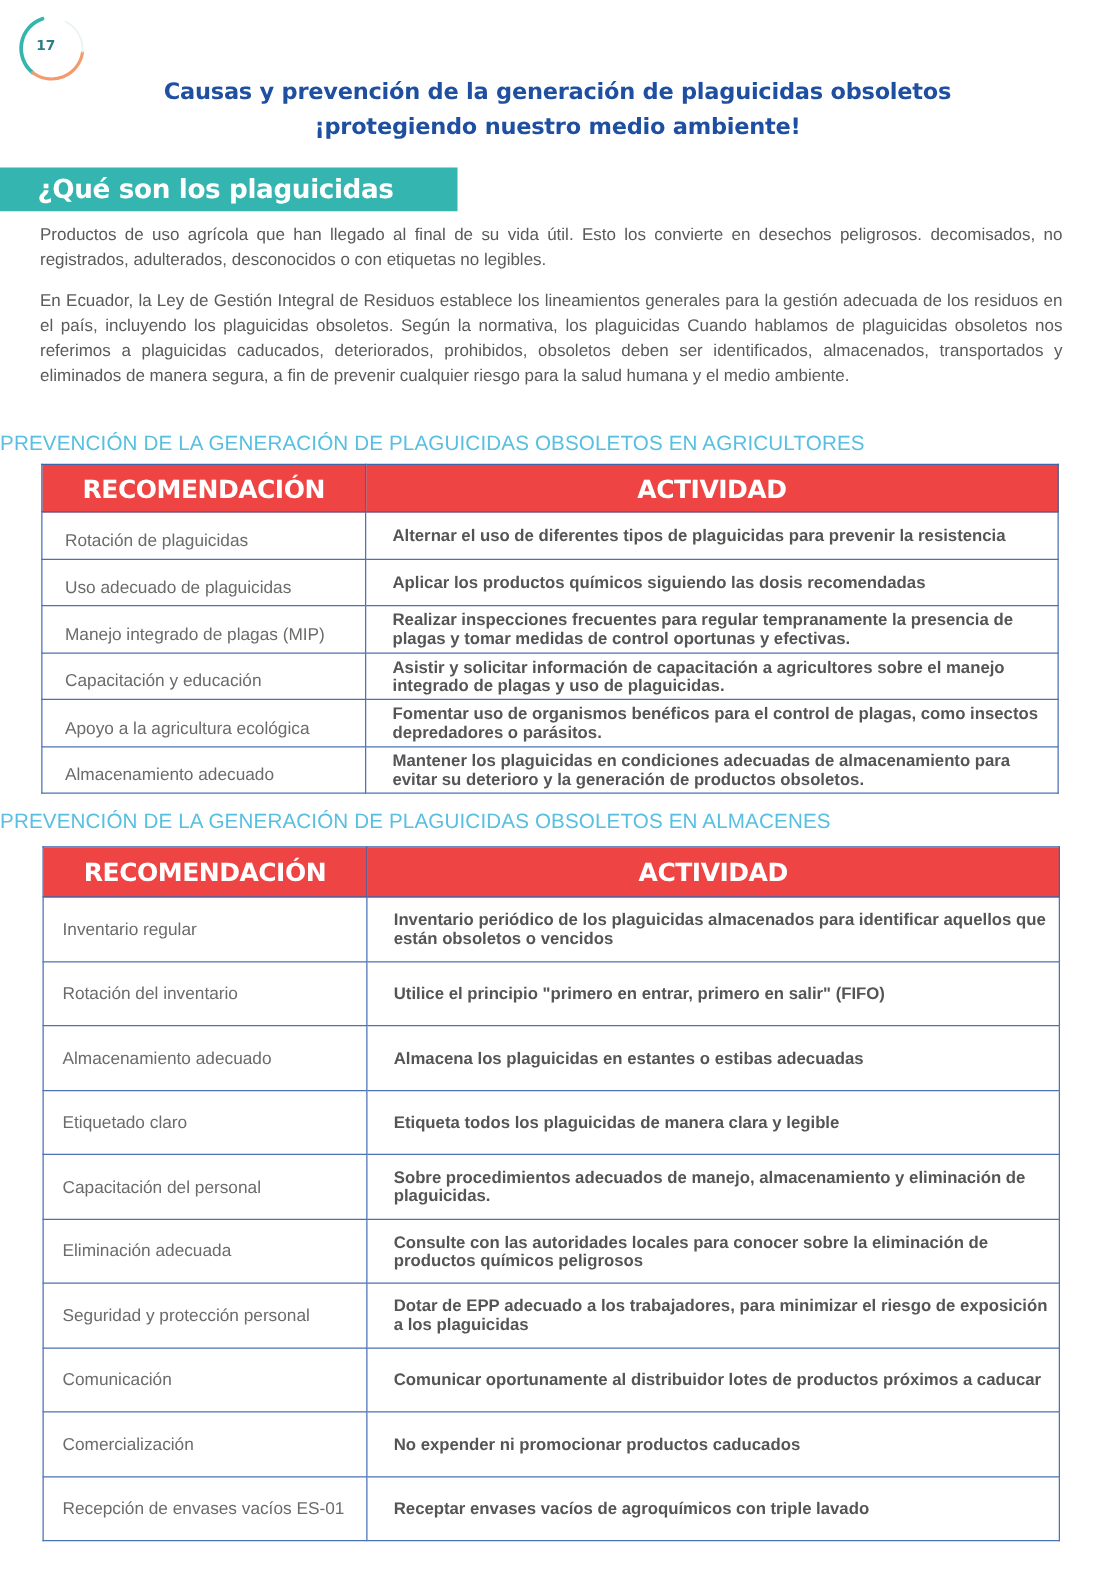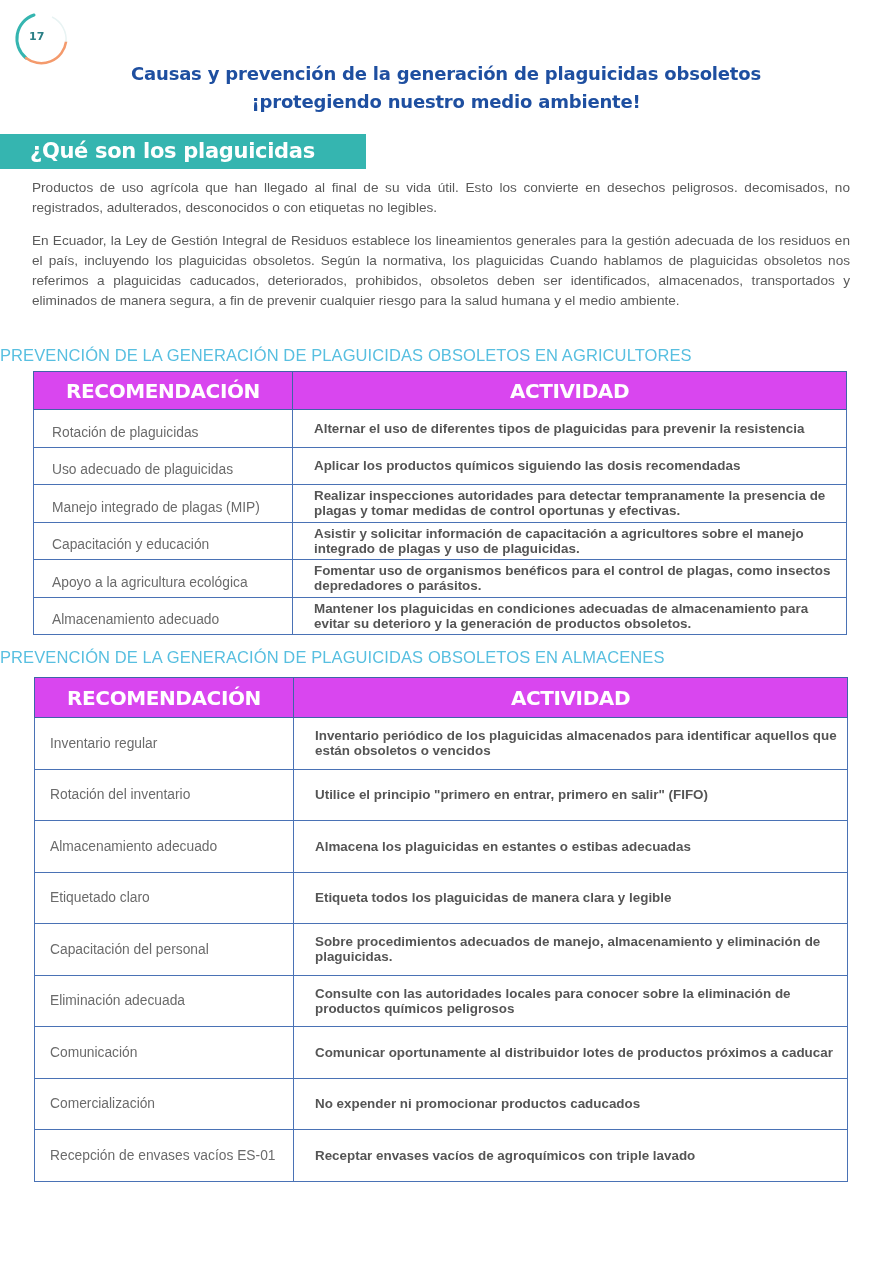--- a/index.html
+++ b/index.html
@@ -22,21 +22,21 @@
     .p2 { top: 231px; }
 
     .subheading { position: absolute; left: 0; width: 892px; text-align: left; color: #58bfe0; font-size: 16.5px;
       font-family: "Liberation Sans", sans-serif; letter-spacing: 0.1px; }
     .sh1 { top: 346px; }
     .sh2 { top: 648px; }
 
     table { position: absolute; border-collapse: collapse; table-layout: fixed; }
     .t1 { left: 33px; top: 371px; width: 814px; }
     .t2 { left: 34px; top: 677px; width: 814px; }
-    table th { background: #d946ef; color: #ffffff; font-weight: bold; font-size: 20px; border: 1.5px solid #3f63a8;
+    table th { background: #ef4444; color: #ffffff; font-weight: bold; font-size: 20px; border: 1.5px solid #3f63a8;
       font-family: "DejaVu Sans", sans-serif; letter-spacing: -0.4px; margin-top: 44px; }
     table td { border: 1.5px solid #4a72b5; vertical-align: middle; font-size: 13.4px; line-height: 15px; }
     .t1 th { height: 38px; }
     .t2 th { height: 40px; }
     .col-rec { width: 259px; }
     td.rec { color: #6b6b6b; padding-left: 18px; font-family: "Liberation Sans", sans-serif; font-size: 13.8px; }
     td.act { color: #555555; padding-left: 21px; padding-right: 8px; font-weight: bold; font-family: "Liberation Sans", sans-serif; }
     .t1 td { height: 37.5px; }
     .t1 td.rec { padding-top: 8px; }
     .t2 td { height: 51.5px; }
@@ -81,21 +81,21 @@
     <tr>
         <td class="rec">Rotación de plaguicidas</td>
         <td class="act">Alternar el uso de diferentes tipos de plaguicidas para prevenir la resistencia</td>
       </tr>
     <tr>
         <td class="rec">Uso adecuado de plaguicidas</td>
         <td class="act">Aplicar los productos químicos siguiendo las dosis recomendadas</td>
       </tr>
     <tr>
         <td class="rec">Manejo integrado de plagas (MIP)</td>
-        <td class="act">Realizar inspecciones autoridades para detectar tempranamente la presencia de plagas y tomar medidas de control oportunas y efectivas.</td>
+        <td class="act">Realizar inspecciones frecuentes para regular tempranamente la presencia de plagas y tomar medidas de control oportunas y efectivas.</td>
       </tr>
     <tr>
         <td class="rec">Capacitación y educación</td>
         <td class="act">Asistir y solicitar información de capacitación a agricultores sobre el manejo integrado de plagas y uso de plaguicidas.</td>
       </tr>
     <tr>
         <td class="rec">Apoyo a la agricultura ecológica</td>
         <td class="act">Fomentar uso de organismos benéficos para el control de plagas, como insectos depredadores o parásitos.</td>
       </tr>
     <tr>
@@ -137,20 +137,24 @@
       </tr>
     <tr>
         <td class="rec">Capacitación del personal</td>
         <td class="act">Sobre procedimientos adecuados de manejo, almacenamiento y eliminación de plaguicidas.</td>
       </tr>
     <tr>
         <td class="rec">Eliminación adecuada</td>
         <td class="act">Consulte con las autoridades locales para conocer sobre la eliminación de productos químicos peligrosos</td>
       </tr>
     <tr>
+        <td class="rec">Seguridad y protección personal</td>
+        <td class="act">Dotar de EPP adecuado a los trabajadores, para minimizar el riesgo de exposición a los plaguicidas</td>
+      </tr>
+    <tr>
         <td class="rec">Comunicación</td>
         <td class="act">Comunicar oportunamente al distribuidor lotes de productos próximos a caducar</td>
       </tr>
     <tr>
         <td class="rec">Comercialización</td>
         <td class="act">No expender ni promocionar productos caducados</td>
       </tr>
     <tr>
         <td class="rec">Recepción de envases vacíos ES-01</td>
         <td class="act">Receptar envases vacíos de agroquímicos con triple lavado</td>

